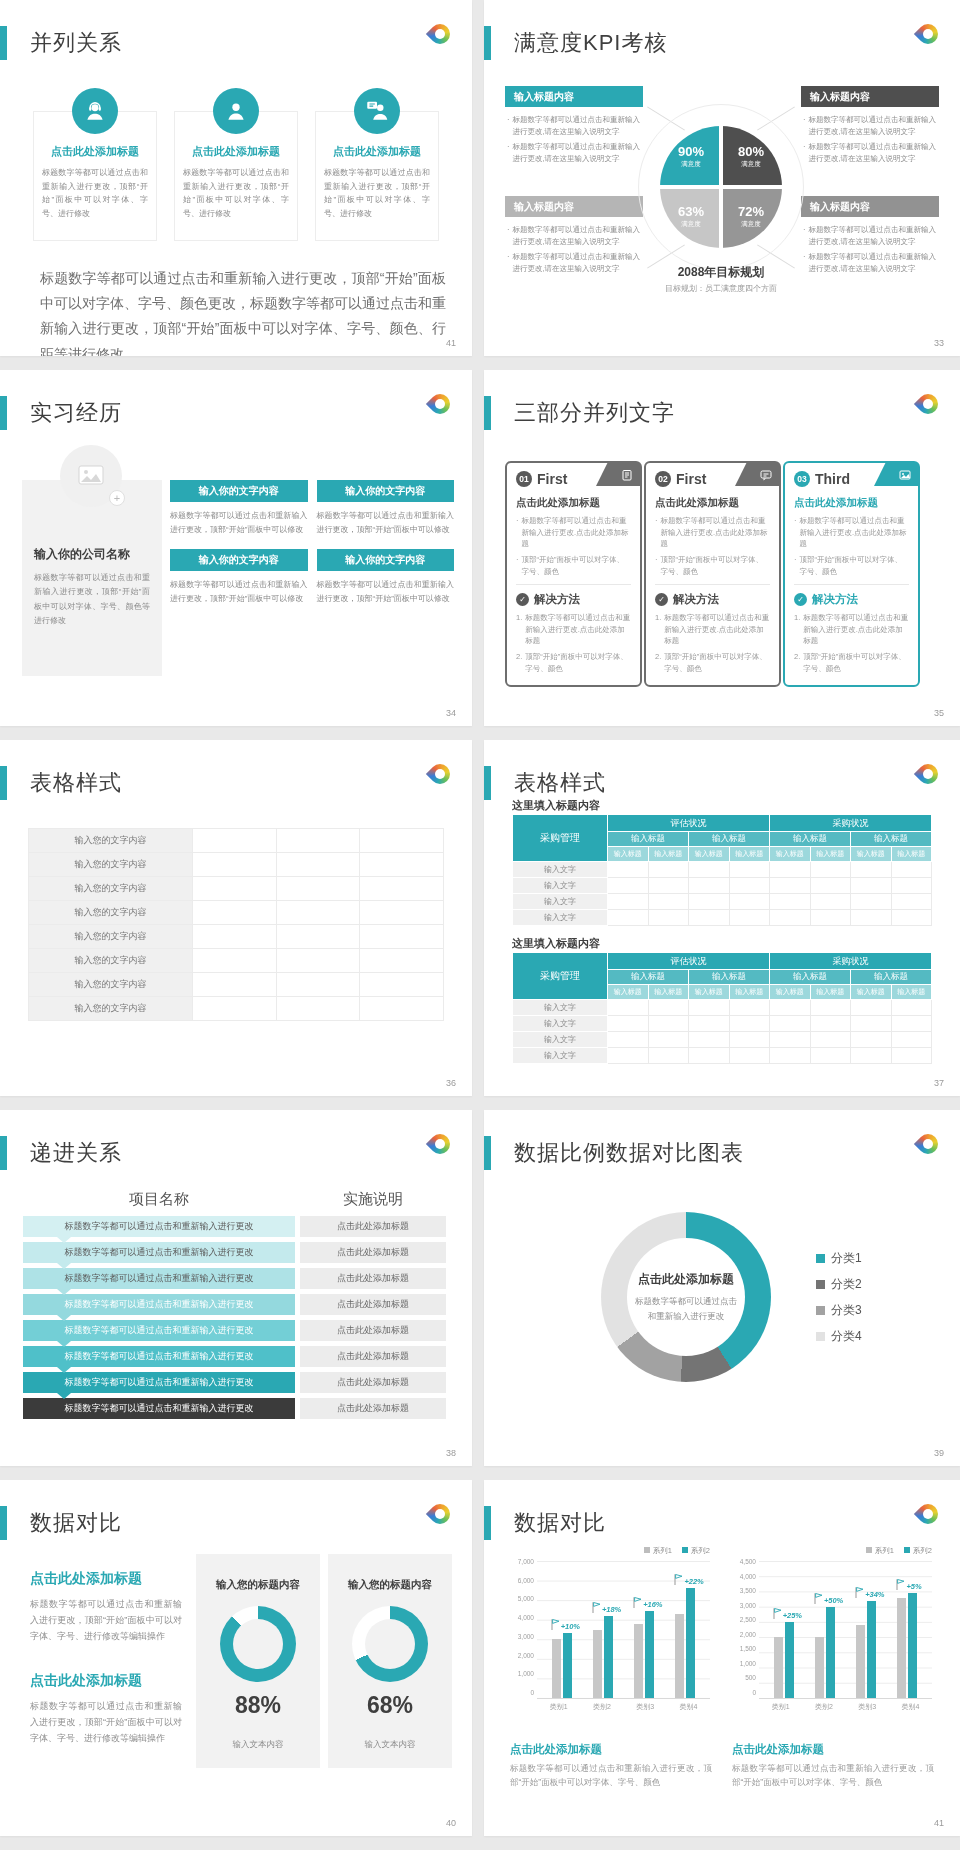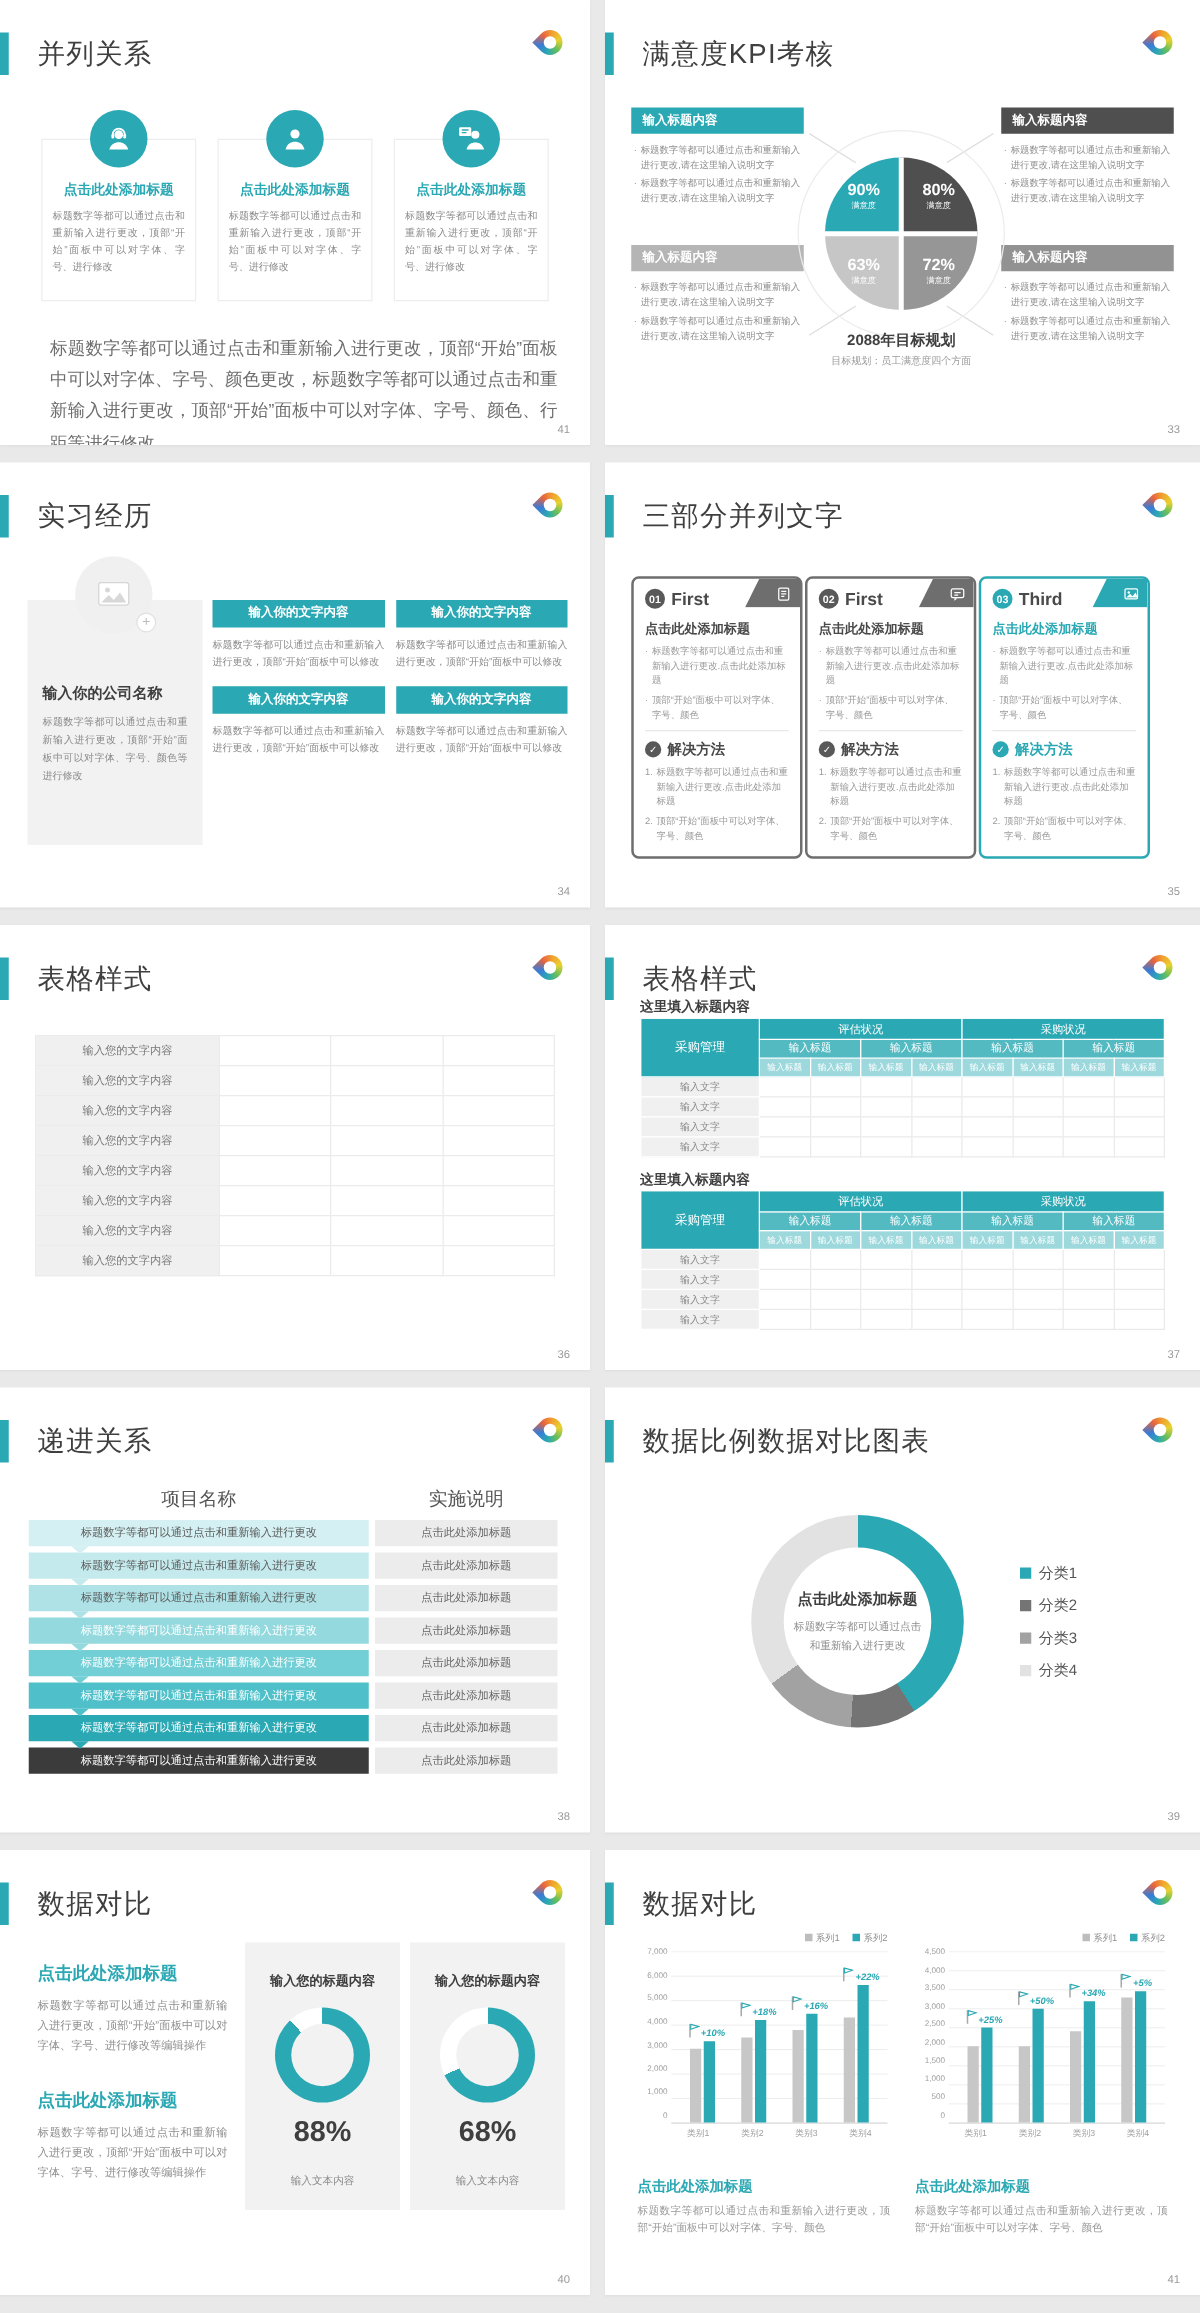--- a/index.html
+++ b/index.html
@@ -67,21 +67,21 @@
   .s35-chk{width:13px;height:13px;border-radius:50%;background:#595959;color:#fff;font-size:8px;display:flex;align-items:center;justify-content:center;flex:none}
   .c3 .s35-chk{background:var(--teal)}
   .s35-st{font-size:11.5px;font-weight:bold;color:#4a4a4a}
   .c3 .s35-st{color:var(--teal)}
   .s35-step{display:flex;font-size:7.5px;color:#9a9a9a;line-height:1.55;margin:0 9px 4px}
   .s35-step .n{margin-right:3px}
   
   .s36-tbl{position:absolute;left:28px;top:88px;width:416px;border-collapse:collapse}
   .s36-tbl th{background:var(--teal);color:#fff;font-size:11px;font-weight:bold;height:27px}
   .s36-tbl td{height:24px;border:1px solid #ebebeb;background:#fff}
-  .s36-tbl td.lbl{background:#f0f0f0;color:#7a7a7a;font-size:9px;text-align:center;width:147px}
+  .s36-tbl td.lbl{background:#f0f0f0;color:#7a7a7a;font-size:9px;text-align:center;width:164px}
   .s37-sec{position:absolute;left:28px;font-size:11px;font-weight:bold;color:var(--dark)}
   .s37-tbl{position:absolute;left:28px;width:420px;border-collapse:collapse;table-layout:fixed}
   .s37-tbl td{border:1px solid #fff;text-align:center}
   .s37-tbl .corner{background:var(--teal);color:#fff;font-size:10px;width:95px}
   .s37-tbl .g{background:var(--teal);color:#fff;font-size:9px;height:17px}
   .s37-tbl .sub{background:#54bac2;color:#fff;font-size:8.5px;height:15px}
   .s37-tbl .ss{background:#9cd8dc;color:#fff;font-size:7px;height:15px}
   .s37-tbl .lbl{background:#f0f0f0;color:#8a8a8a;font-size:8px;height:16px}
   .s37-tbl .c{background:#fff;border:1px solid #eaeaea}
   

